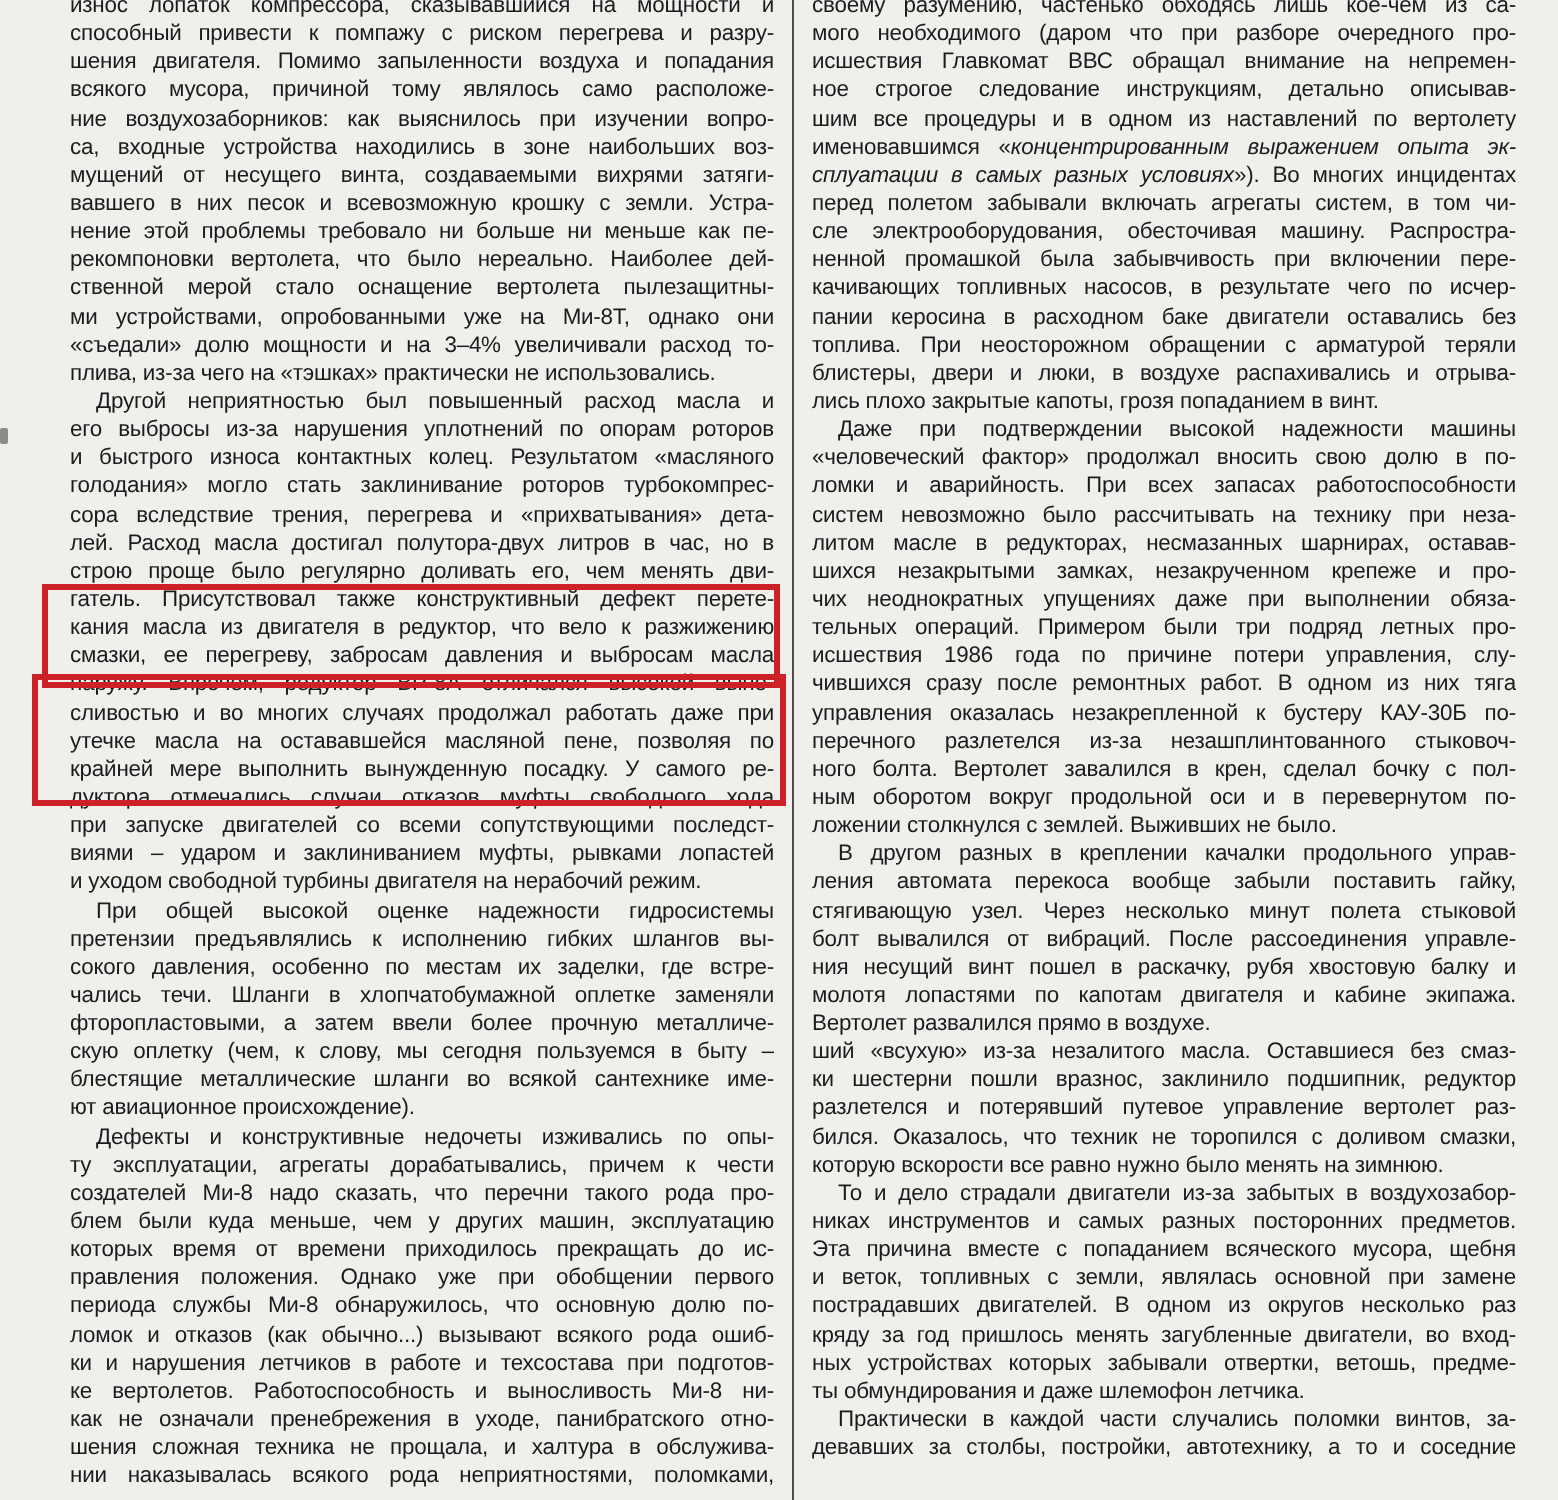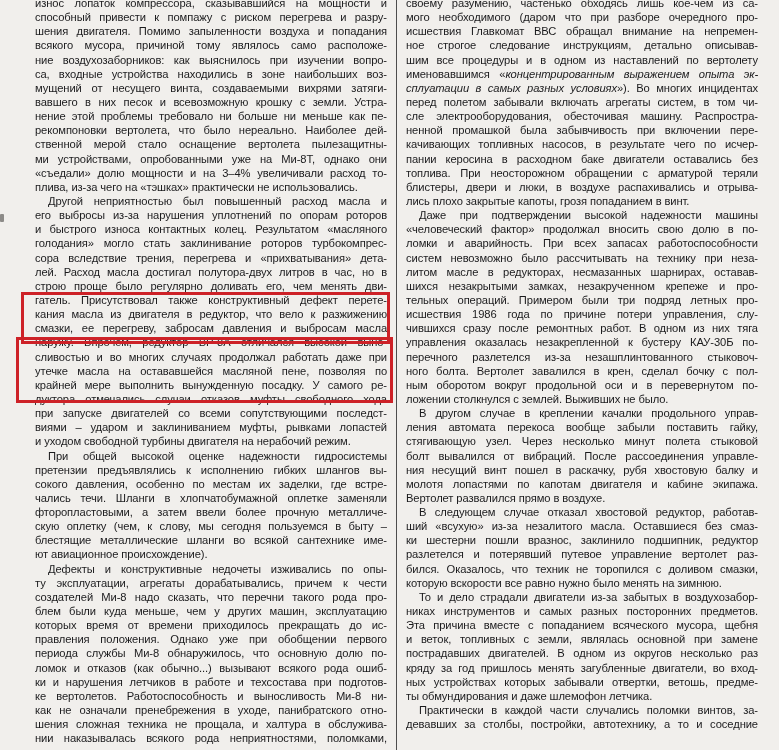--- a/index.html
+++ b/index.html
@@ -120,36 +120,36 @@
       <div class="line"><span>пании керосина в расходном баке двигатели оставались без</span></div>
       <div class="line"><span>топлива. При неосторожном обращении с арматурой теряли</span></div>
       <div class="line"><span>блистеры, двери и люки, в воздухе распахивались и отрыва-</span></div>
       <div class="line end"><span>лись плохо закрытые капоты, грозя попаданием в винт.</span></div>
       <div class="line indent"><span>Даже при подтверждении высокой надежности машины</span></div>
       <div class="line"><span>«человеческий фактор» продолжал вносить свою долю в по-</span></div>
       <div class="line"><span>ломки и аварийность. При всех запасах работоспособности</span></div>
       <div class="line"><span>систем невозможно было рассчитывать на технику при неза-</span></div>
       <div class="line"><span>литом масле в редукторах, несмазанных шарнирах, оставав-</span></div>
       <div class="line"><span>шихся незакрытыми замках, незакрученном крепеже и про-</span></div>
+      <div class="line"><span>чих неоднократных упущениях даже при выполнении обяза-</span></div>
       <div class="line"><span>тельных операций. Примером были три подряд летных про-</span></div>
       <div class="line"><span>исшествия 1986 года по причине потери управления, слу-</span></div>
       <div class="line"><span>чившихся сразу после ремонтных работ. В одном из них тяга</span></div>
       <div class="line"><span>управления оказалась незакрепленной к бустеру КАУ-30Б по-</span></div>
       <div class="line"><span>перечного разлетелся из-за незашплинтованного стыковоч-</span></div>
       <div class="line"><span>ного болта. Вертолет завалился в крен, сделал бочку с пол-</span></div>
       <div class="line"><span>ным оборотом вокруг продольной оси и в перевернутом по-</span></div>
       <div class="line end"><span>ложении столкнулся с землей. Выживших не было.</span></div>
-      <div class="line indent"><span>В другом случае в креплении качалки продольного управ-</span></div>
+      <div class="line indent"><span>В другом разных в креплении качалки продольного управ-</span></div>
       <div class="line"><span>ления автомата перекоса вообще забыли поставить гайку,</span></div>
       <div class="line"><span>стягивающую узел. Через несколько минут полета стыковой</span></div>
       <div class="line"><span>болт вывалился от вибраций. После рассоединения управле-</span></div>
       <div class="line"><span>ния несущий винт пошел в раскачку, рубя хвостовую балку и</span></div>
       <div class="line"><span>молотя лопастями по капотам двигателя и кабине экипажа.</span></div>
       <div class="line end"><span>Вертолет развалился прямо в воздухе.</span></div>
-      <div class="line indent"><span>В следующем случае отказал хвостовой редуктор, работав-</span></div>
       <div class="line"><span>ший «всухую» из-за незалитого масла. Оставшиеся без смаз-</span></div>
       <div class="line"><span>ки шестерни пошли вразнос, заклинило подшипник, редуктор</span></div>
       <div class="line"><span>разлетелся и потерявший путевое управление вертолет раз-</span></div>
       <div class="line"><span>бился. Оказалось, что техник не торопился с доливом смазки,</span></div>
       <div class="line end"><span>которую вскорости все равно нужно было менять на зимнюю.</span></div>
       <div class="line indent"><span>То и дело страдали двигатели из-за забытых в воздухозабор-</span></div>
       <div class="line"><span>никах инструментов и самых разных посторонних предметов.</span></div>
       <div class="line"><span>Эта причина вместе с попаданием всяческого мусора, щебня</span></div>
       <div class="line"><span>и веток, топливных с земли, являлась основной при замене</span></div>
       <div class="line"><span>пострадавших двигателей. В одном из округов несколько раз</span></div>

